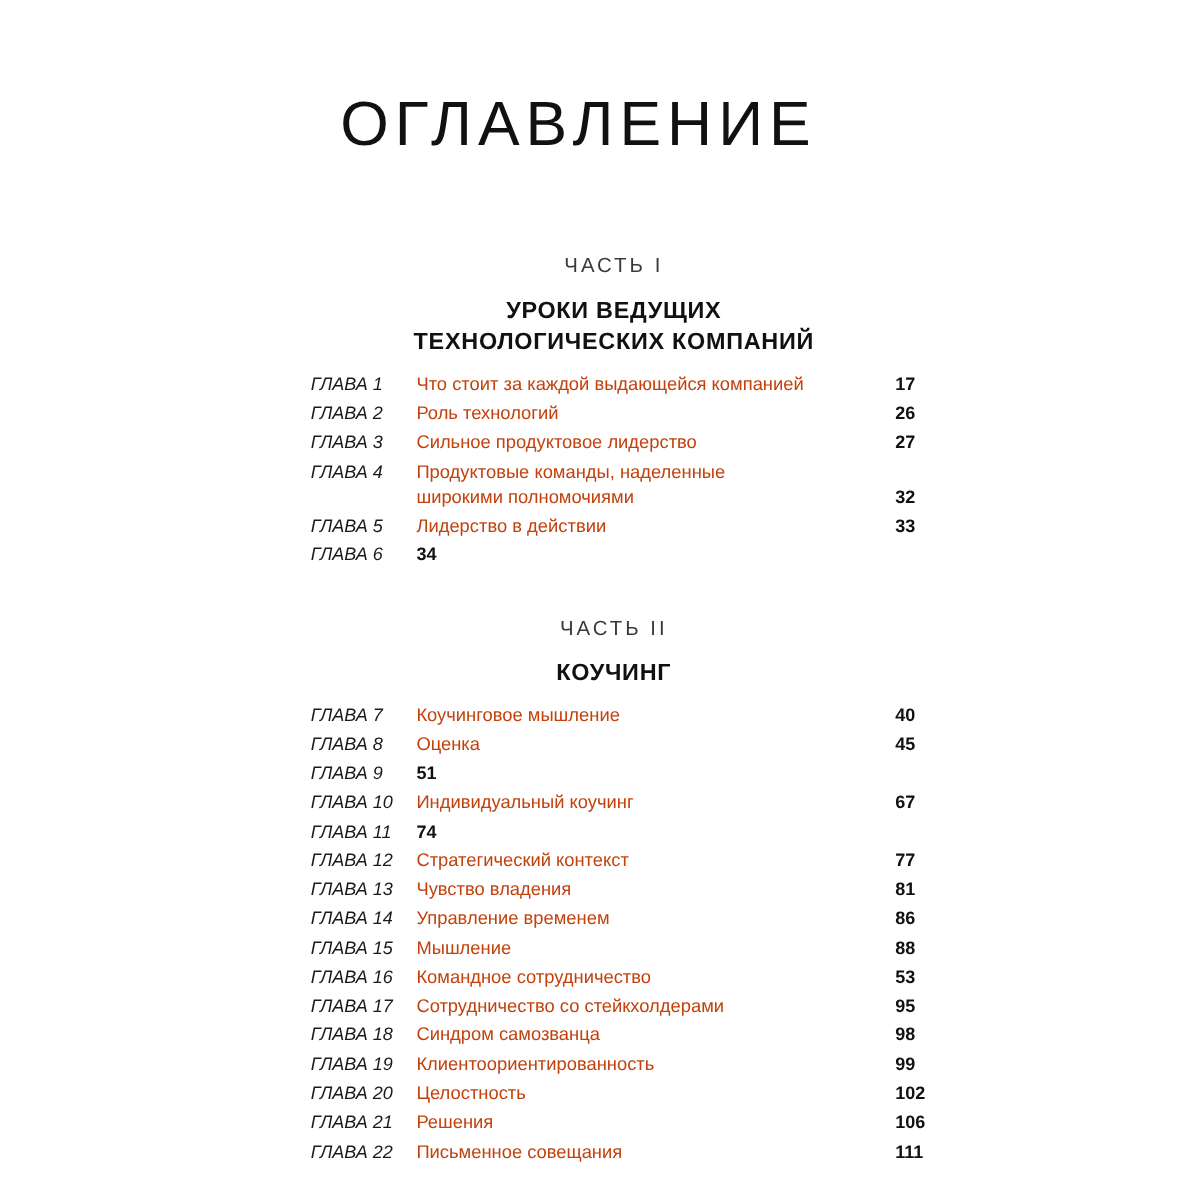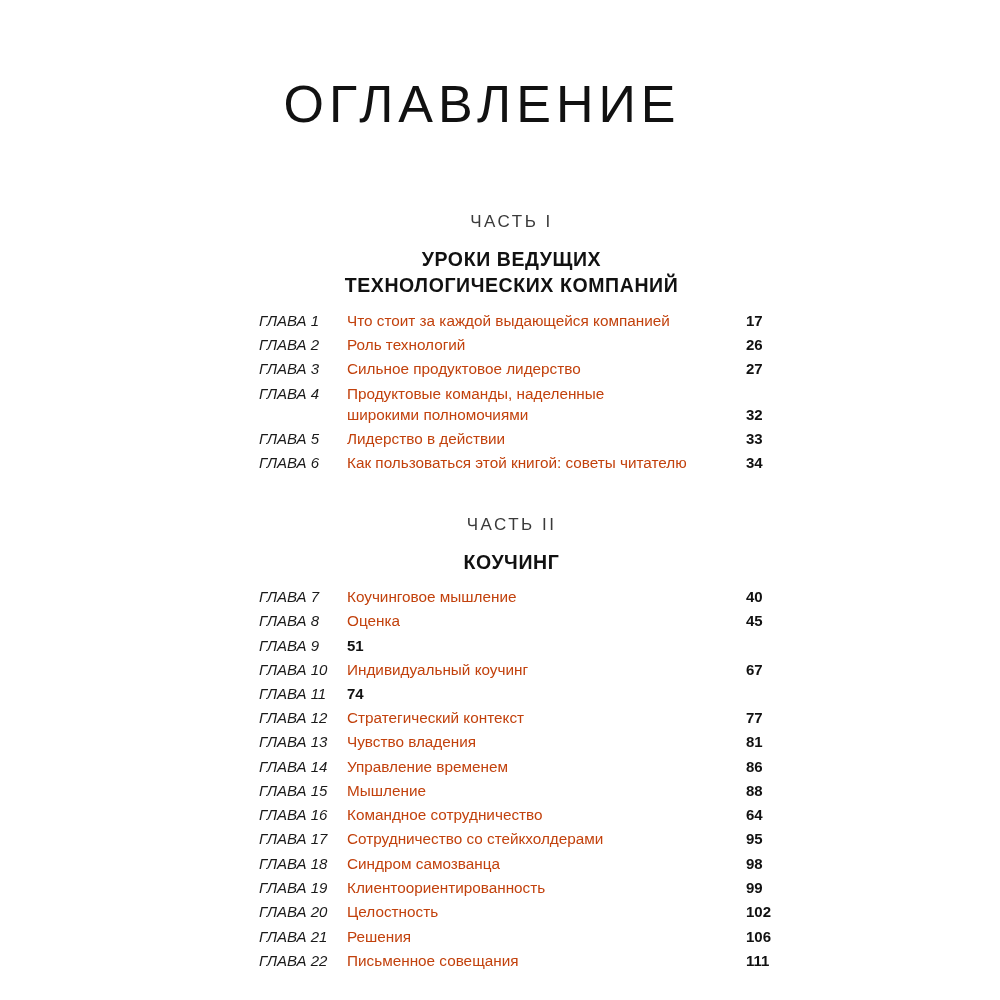--- a/index.html
+++ b/index.html
@@ -140,21 +140,20 @@
           <span class="ttl">широкими полномочиями</span>
           <span class="pg">32</span>
         </li>
         <li class="entry">
           <span class="ch">ГЛАВА 5</span>
           <span class="ttl">Лидерство в действии</span>
           <span class="pg">33</span>
         </li>
         <li class="entry">
           <span class="ch">ГЛАВА 6</span>
-          <span class="ttl">Как пользоваться этой книгой: советы читателю</span>
           <span class="pg">34</span>
         </li>
       </ul>
     </div>
 
     <div class="gap-between-parts"></div>
 
     <div class="part-block">
       <div class="part-label">ЧАСТЬ II</div>
       <div class="part-title">
@@ -200,21 +199,21 @@
           <span class="pg">86</span>
         </li>
         <li class="entry">
           <span class="ch">ГЛАВА 15</span>
           <span class="ttl">Мышление</span>
           <span class="pg">88</span>
         </li>
         <li class="entry">
           <span class="ch">ГЛАВА 16</span>
           <span class="ttl">Командное сотрудничество</span>
-          <span class="pg">64</span>
+          <span class="pg">53</span>
         </li>
         <li class="entry">
           <span class="ch">ГЛАВА 17</span>
           <span class="ttl">Сотрудничество со стейкхолдерами</span>
           <span class="pg">95</span>
         </li>
         <li class="entry">
           <span class="ch">ГЛАВА 18</span>
           <span class="ttl">Синдром самозванца</span>
           <span class="pg">98</span>

